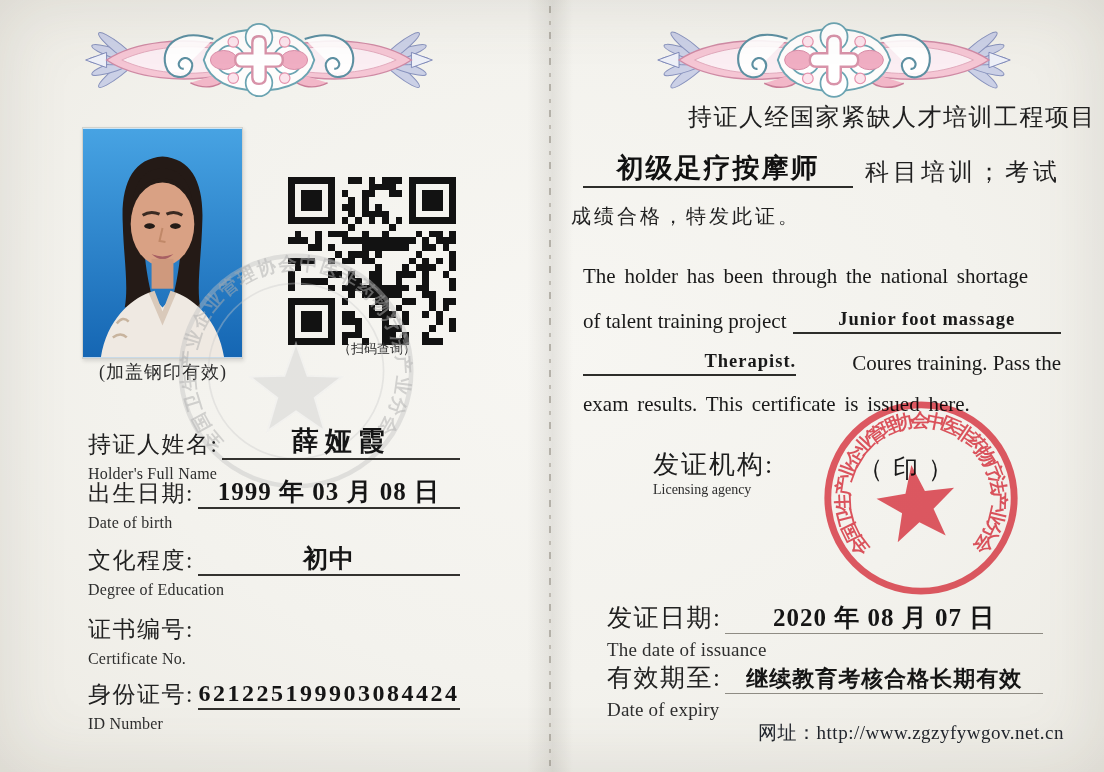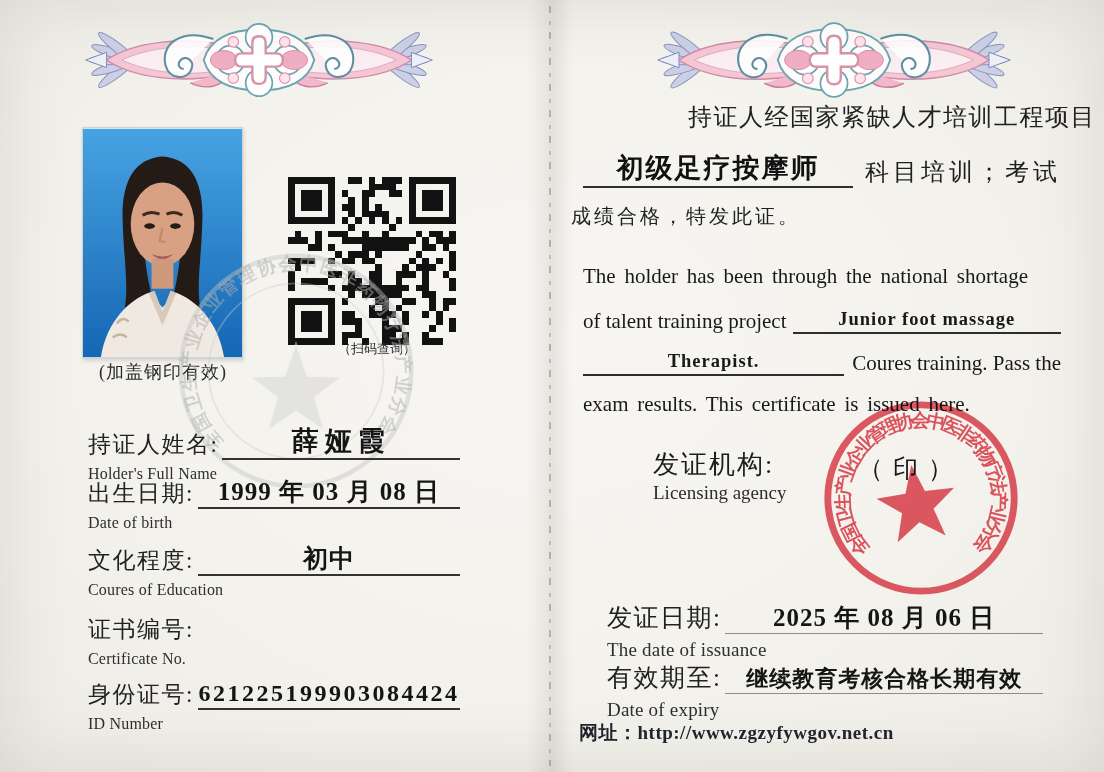--- a/index.html
+++ b/index.html
@@ -68,35 +68,35 @@
   .r-line1{position:absolute;left:688px;top:101px;font-size:24px;letter-spacing:1.5px;white-space:nowrap;color:#1f1f1f;}
   .r-line2{position:absolute;left:583px;top:146px;width:478px;display:flex;align-items:flex-end;height:42px;}
   .subject-line{width:288px;border-bottom:2.5px solid #2d2d2a;display:flex;align-items:flex-end;justify-content:center;}
   .subject{font-weight:bold;font-size:27px;line-height:1;padding-bottom:4px;letter-spacing:2px;color:#111;white-space:nowrap;}
   .line2-suffix{font-size:24px;letter-spacing:4px;padding-left:12px;white-space:nowrap;color:#1f1f1f;}
   .r-line3{position:absolute;left:571px;top:203px;font-size:20px;letter-spacing:3px;white-space:nowrap;color:#1f1f1f;}
   .en{position:absolute;left:583px;width:478px;font-size:21px;color:#191919;}
   .en-flex{display:flex;align-items:flex-end;}
   .en .blank{border-bottom:2px solid #2d2d2a;text-align:center;font-weight:bold;font-size:18.5px;letter-spacing:1px;padding-bottom:2px;line-height:1.15;white-space:nowrap;}
   #en2 .blank{flex:1;margin-left:6px;}
-  #en3 .blank{width:268px;}
-  #en3 .suffix{padding-left:8px;white-space:nowrap;}
+  #en3 .blank{width:268px;text-align:right;}
+  #en3 .suffix{padding-left:8px;white-space:nowrap;margin-left:48px;}
   .word-sp{word-spacing:3.5px;}
   
   .agency-label{position:absolute;left:653px;top:447px;font-size:26px;letter-spacing:2px;color:#1e1e1e;white-space:nowrap;}
-  .agency-sub{position:absolute;left:653px;top:482px;font-size:19px;color:#2c2c2c;}
+  .agency-sub{position:absolute;left:653px;top:482px;font-size:14px;color:#2c2c2c;}
   .seal-mark{position:absolute;left:858px;top:452px;font-size:25px;letter-spacing:10px;color:#191919;white-space:nowrap;}
   .stamp{position:absolute;left:818px;top:395px;width:206px;height:206px;mix-blend-mode:multiply;opacity:.93;pointer-events:none;}
   
   .rrow{position:absolute;left:607px;width:436px;}
   .rrow .fline{border-bottom:1.5px solid #8f8c84;}
   .rrow .flabel{font-size:25px;}
   .rrow .fsub{font-size:19px;}
   #rrow-expiry .fvalue{font-size:22px;letter-spacing:1px;}
-  .website{position:absolute;left:579px;top:720px;width:446px;text-align:left;font-size:19px;font-weight:700;letter-spacing:.5px;color:#20242c;white-space:nowrap;}
+  .website{position:absolute;left:618px;top:720px;width:446px;text-align:right;font-size:19px;font-weight:400;letter-spacing:.5px;color:#20242c;white-space:nowrap;}
 </style>
 </head>
 <body>
 
 <div class="cert">
 
   <div class="fold-shadow"></div>
   <div class="fold-line"></div>
 
   <svg class="ornament" style="left:78px;top:12px;" width="362" height="96" viewBox="0 0 380 96">
@@ -498,21 +498,21 @@
     <span class="fsub">Date of birth</span>
   </div>
 
   <div class="frow" id="frow-edu" style="top:538px">
     <div class="fmain">
       <span class="flabel">文化程度:</span>
       <span class="fline">
         <span class="fvalue">初中</span>
       </span>
     </div>
-    <span class="fsub">Coures of Education</span>
+    <span class="fsub">Degree of Education</span>
   </div>
 
   <div class="frow" id="frow-certno" style="top:607px">
     <div class="fmain">
       <span class="flabel">证书编号:</span>
     </div>
     <span class="fsub">Certificate No.</span>
   </div>
 
   <div class="frow" id="frow-id" style="top:672px">
@@ -576,21 +576,21 @@
     <text font-size="19" font-weight="bold" fill="#e2404d" opacity=".95">
       <textPath href="#stampRing" startOffset="0" textLength="342">全国卫生产业企业管理协会中医非药物疗法产业分会</textPath>
     </text>
     <polygon points="101,71 91,99.2 61.1,100 84.8,118.3 76.3,147 101,130 125.7,147 117.2,118.3 140.9,100 111,99.2" fill="#e2404d" opacity=".92" transform="rotate(-8 101 113)"></polygon>
   </svg>
 
   <div class="rrow" id="rrow-issue" style="top:596px">
     <div class="fmain">
       <span class="flabel">发证日期:</span>
       <span class="fline">
-        <span class="fvalue">2025 年 08 月 06 日</span>
+        <span class="fvalue">2020 年 08 月 07 日</span>
       </span>
     </div>
     <span class="fsub">The date of issuance</span>
   </div>
 
   <div class="rrow" id="rrow-expiry" style="top:656px">
     <div class="fmain">
       <span class="flabel">有效期至:</span>
       <span class="fline">
         <span class="fvalue">继续教育考核合格长期有效</span>

